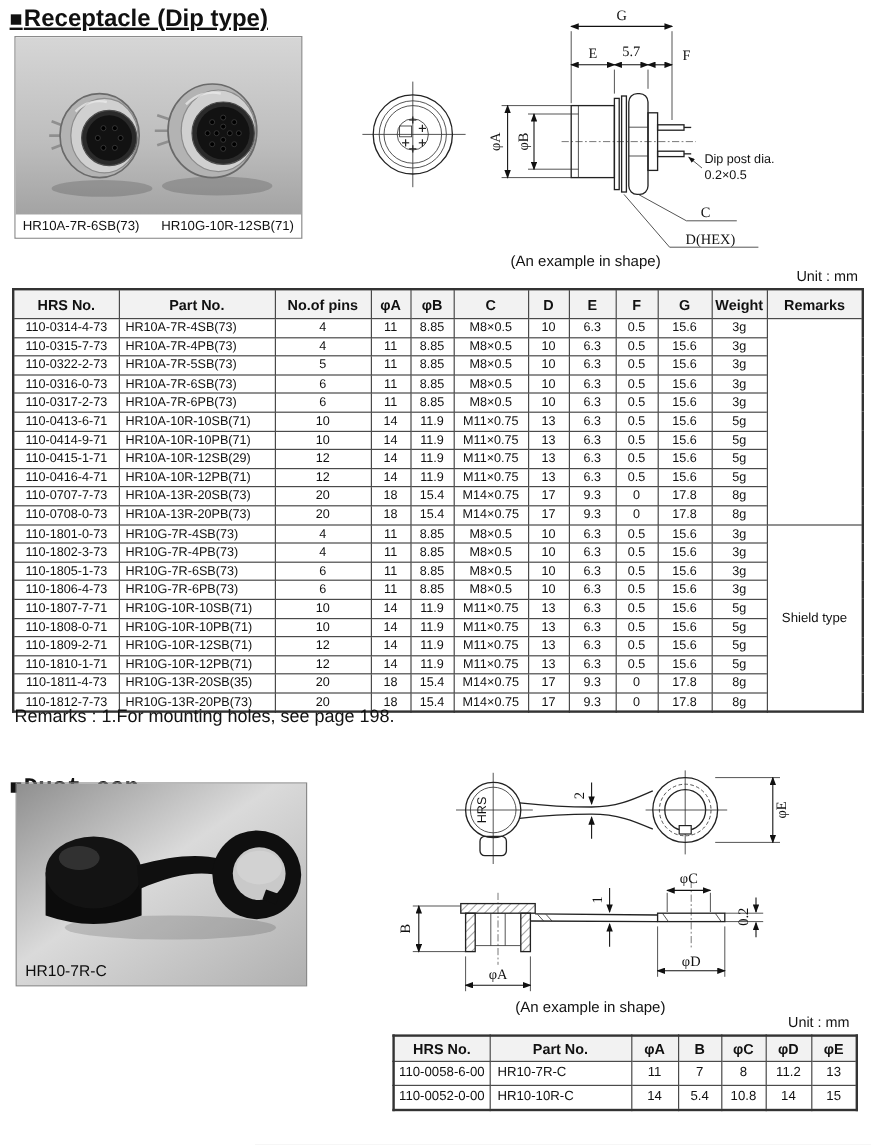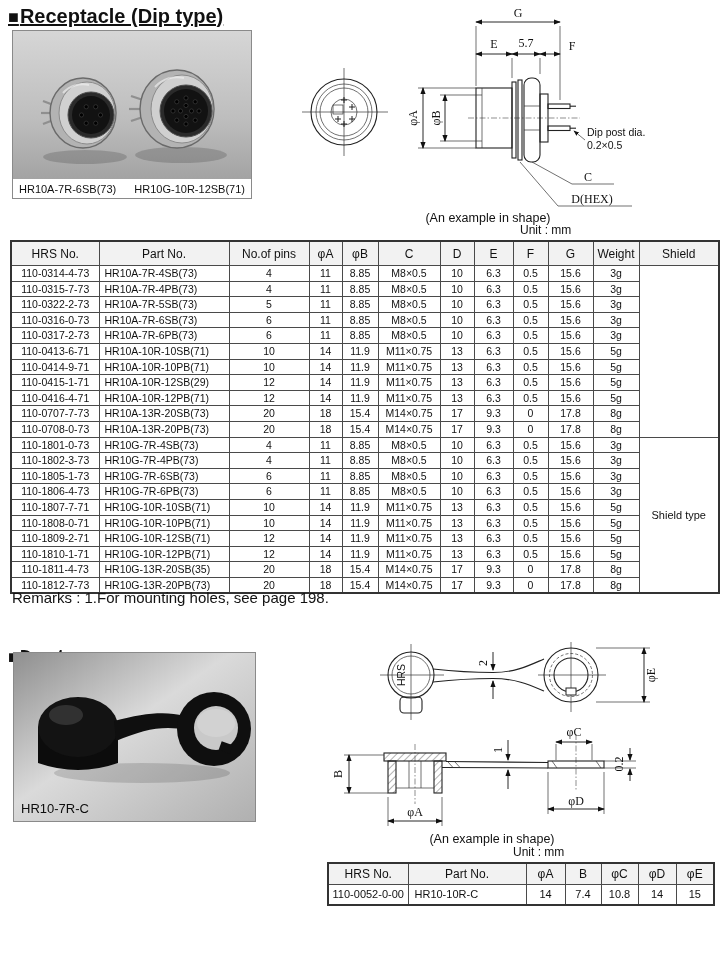--- a/index.html
+++ b/index.html
@@ -22,27 +22,27 @@
   #drawing1{left:280px;top:0;}
   #drawing2{left:330px;top:622px;}
   .dline{stroke:#222;stroke-width:1.1;fill:none;}
   .thin{stroke:#333;stroke-width:0.7;fill:none;}
   .dim{stroke:#111;stroke-width:0.9;fill:none;}
   .cl{stroke:#444;stroke-width:0.6;fill:none;stroke-dasharray:6 2 1.5 2;}
   .dlabel{font-family:"Liberation Serif",serif;font-size:12px;fill:#111;}
   .dnote{font-family:"Liberation Sans",sans-serif;font-size:10.5px;fill:#111;}
   .dcap{font-family:"Liberation Sans",sans-serif;font-size:12.5px;fill:#111;}
   
-  .unit{position:absolute;font-size:12px;width:195px;}
+  .unit{position:absolute;font-size:12px;text-align:right;width:195px;}
   #unit1{left:520px;top:223px;}
   #unit2{left:513px;top:845px;}
   
   table{border-collapse:collapse;table-layout:fixed;background:#fff;}
   th,td{border:1px solid #4a4a4a;text-align:center;overflow:hidden;white-space:nowrap;}
-  th{background:#f2f2f2;font-weight:normal;}
+  th{background:#f2f2f2;font-weight:bold;}
   #table1{position:absolute;left:10px;top:240px;width:708px;border:2px solid #333;}
   #table1 th{height:21px;font-size:12px;}
   #table1 td{height:14.6px;line-height:14.6px;font-size:10.5px;padding:0 1px;}
   #table1 td:nth-child(2){text-align:left;padding-left:5px;}
   #table1 td.remarks-group{font-size:11px;}
   #table2{position:absolute;left:327px;top:862px;width:386px;border:2px solid #333;}
   #table2 th{height:18px;font-size:12px;}
   #table2 td{height:19px;line-height:19px;font-size:11px;padding:0 2px;}
   #table2 td:nth-child(2){text-align:left;padding-left:6px;}
   
@@ -226,21 +226,21 @@
           <th>Part No.</th>
           <th>No.of pins</th>
           <th>φA</th>
           <th>φB</th>
           <th>C</th>
           <th>D</th>
           <th>E</th>
           <th>F</th>
           <th>G</th>
           <th>Weight</th>
-          <th>Shield</th>
+          <th>Remarks</th>
         </tr>
       </thead>
     <tbody>
         <tr>
           <td>110-0314-4-73</td>
           <td>HR10A-7R-4SB(73)</td>
           <td>4</td>
           <td>11</td>
           <td>8.85</td>
           <td>M8×0.5</td>
@@ -653,24 +653,33 @@
           <th>Part No.</th>
           <th>φA</th>
           <th>B</th>
           <th>φC</th>
           <th>φD</th>
           <th>φE</th>
         </tr>
       </thead>
     <tbody>
         <tr>
+          <td>110-0058-6-00</td>
+          <td>HR10-7R-C</td>
+          <td>11</td>
+          <td>7</td>
+          <td>8</td>
+          <td>11.2</td>
+          <td>13</td>
+        </tr>
+        <tr>
           <td>110-0052-0-00</td>
           <td>HR10-10R-C</td>
           <td>14</td>
-          <td>7.4</td>
+          <td>5.4</td>
           <td>10.8</td>
           <td>14</td>
           <td>15</td>
         </tr>
       </tbody>
   </table>
 
 </div>
 
 </body></html>

